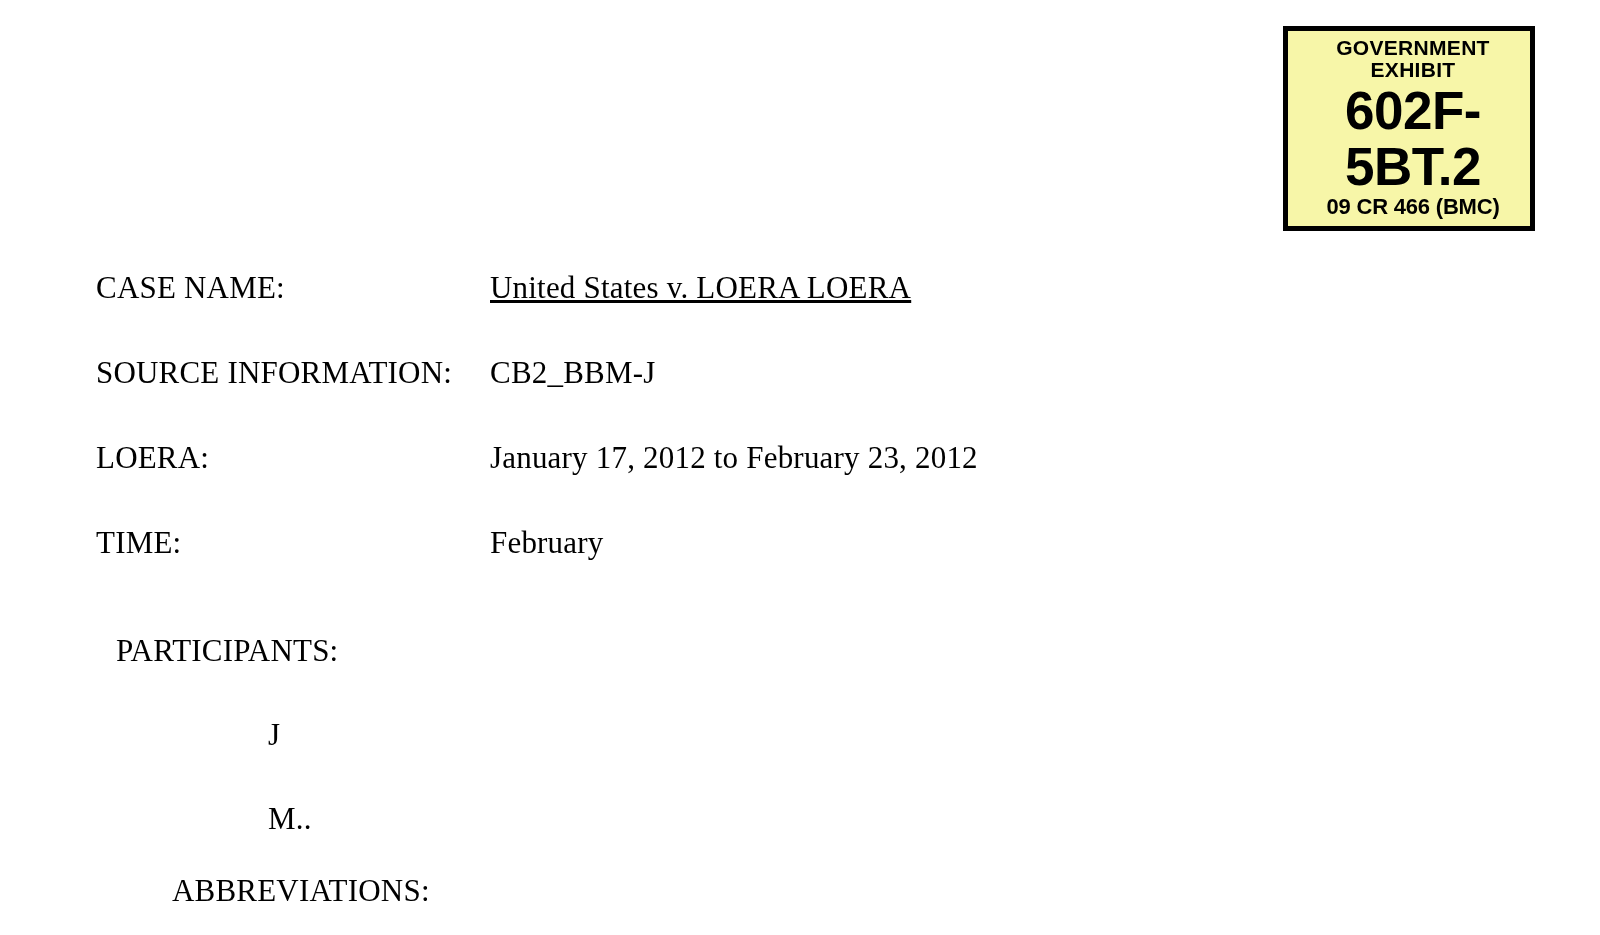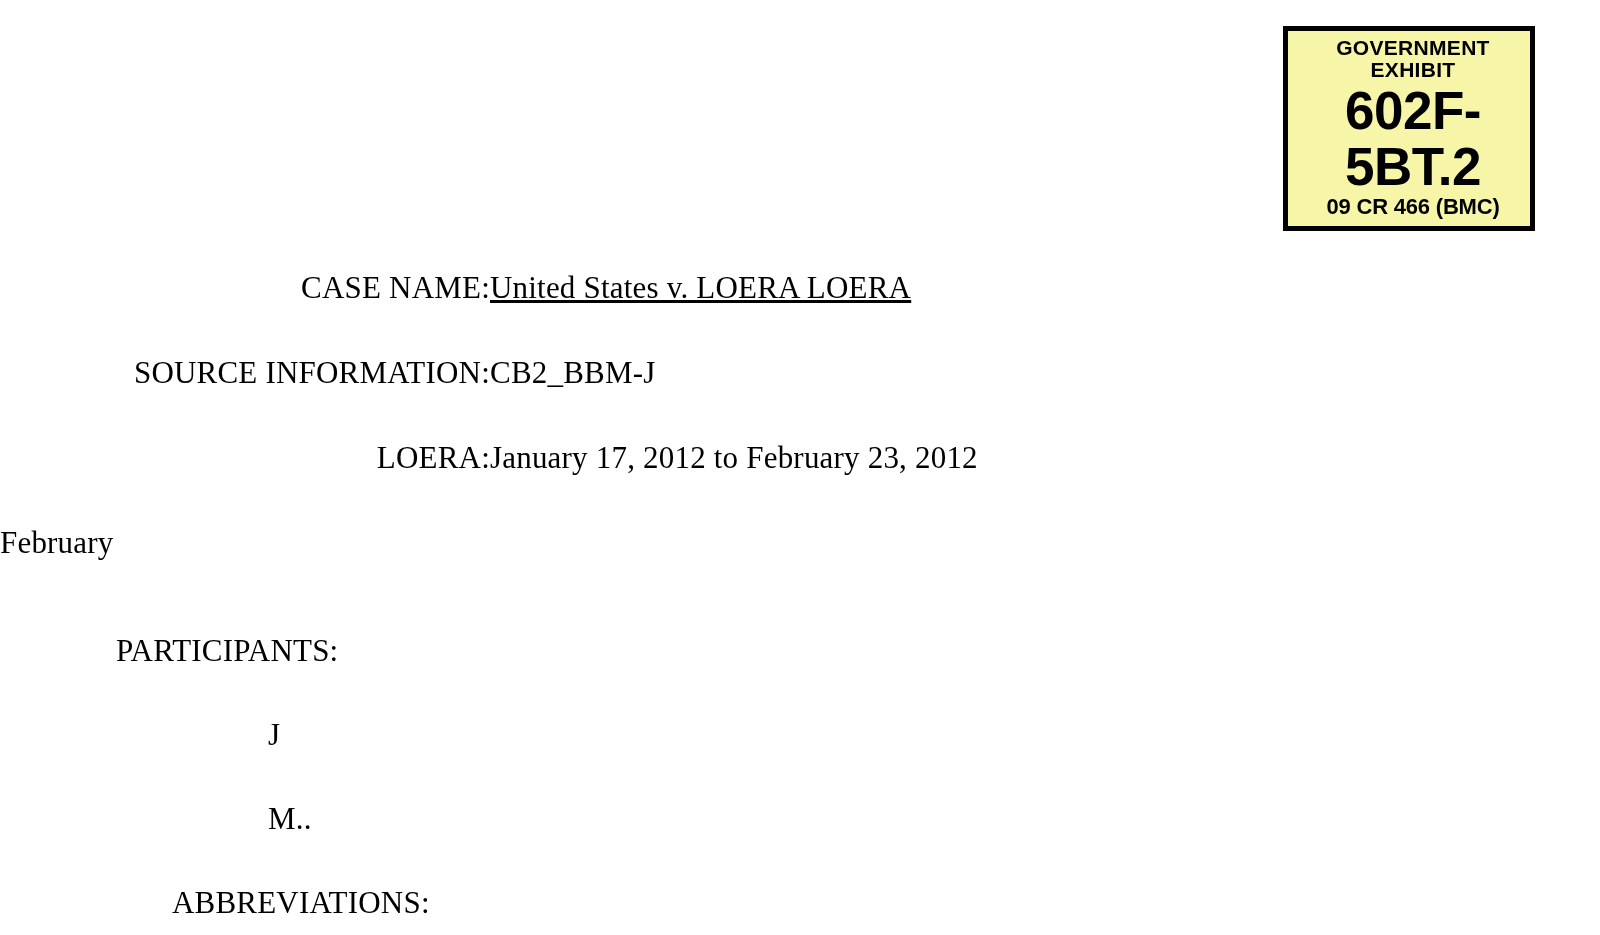--- a/index.html
+++ b/index.html
@@ -62,21 +62,20 @@
     align-items: baseline;
     margin-bottom: 49px;
   }
   .field-label {
     width: 490px;
     padding-left: 96px;
     box-sizing: border-box;
     font-size: 31px;
     letter-spacing: 0.2px;
     white-space: nowrap;
-    text-align: right;
   }
   .field-value {
     font-size: 31px;
     letter-spacing: 0.2px;
     white-space: nowrap;
   }
   .field-value.underlined {
     text-decoration: underline;
   }
 
@@ -90,21 +89,21 @@
   .participant {
     padding-left: 268px;
     font-size: 31px;
     letter-spacing: 0.2px;
     margin-top: 48px;
   }
   .abbrev-label {
     padding-left: 172px;
     font-size: 31px;
     letter-spacing: 0.2px;
-    margin-top: 48px;
+    margin-top: 36px;
   }
 </style>
 </head>
 <body>
 
 <div class="exhibit-stamp">
   <div class="exhibit-line1">GOVERNMENT</div>
   <div class="exhibit-line2">EXHIBIT</div>
   <div class="exhibit-number">602F-5BT.2</div>
   <div class="exhibit-case">09 CR 466 (BMC)</div>
@@ -121,20 +120,21 @@
     <div class="field-label">SOURCE INFORMATION:</div>
     <div class="field-value">CB2_BBM-J</div>
   </div>
 
   <div class="field-row">
     <div class="field-label">LOERA:</div>
     <div class="field-value">January 17, 2012 to February 23, 2012</div>
   </div>
 
   <div class="field-row">
+    <div class="field-label">TIME:</div>
     <div class="field-value">February</div>
   </div>
 
   <div class="section-label">PARTICIPANTS:</div>
 
   <div class="participant">J</div>
   <div class="participant">M..</div>
 
   <div class="abbrev-label">ABBREVIATIONS:</div>
 

